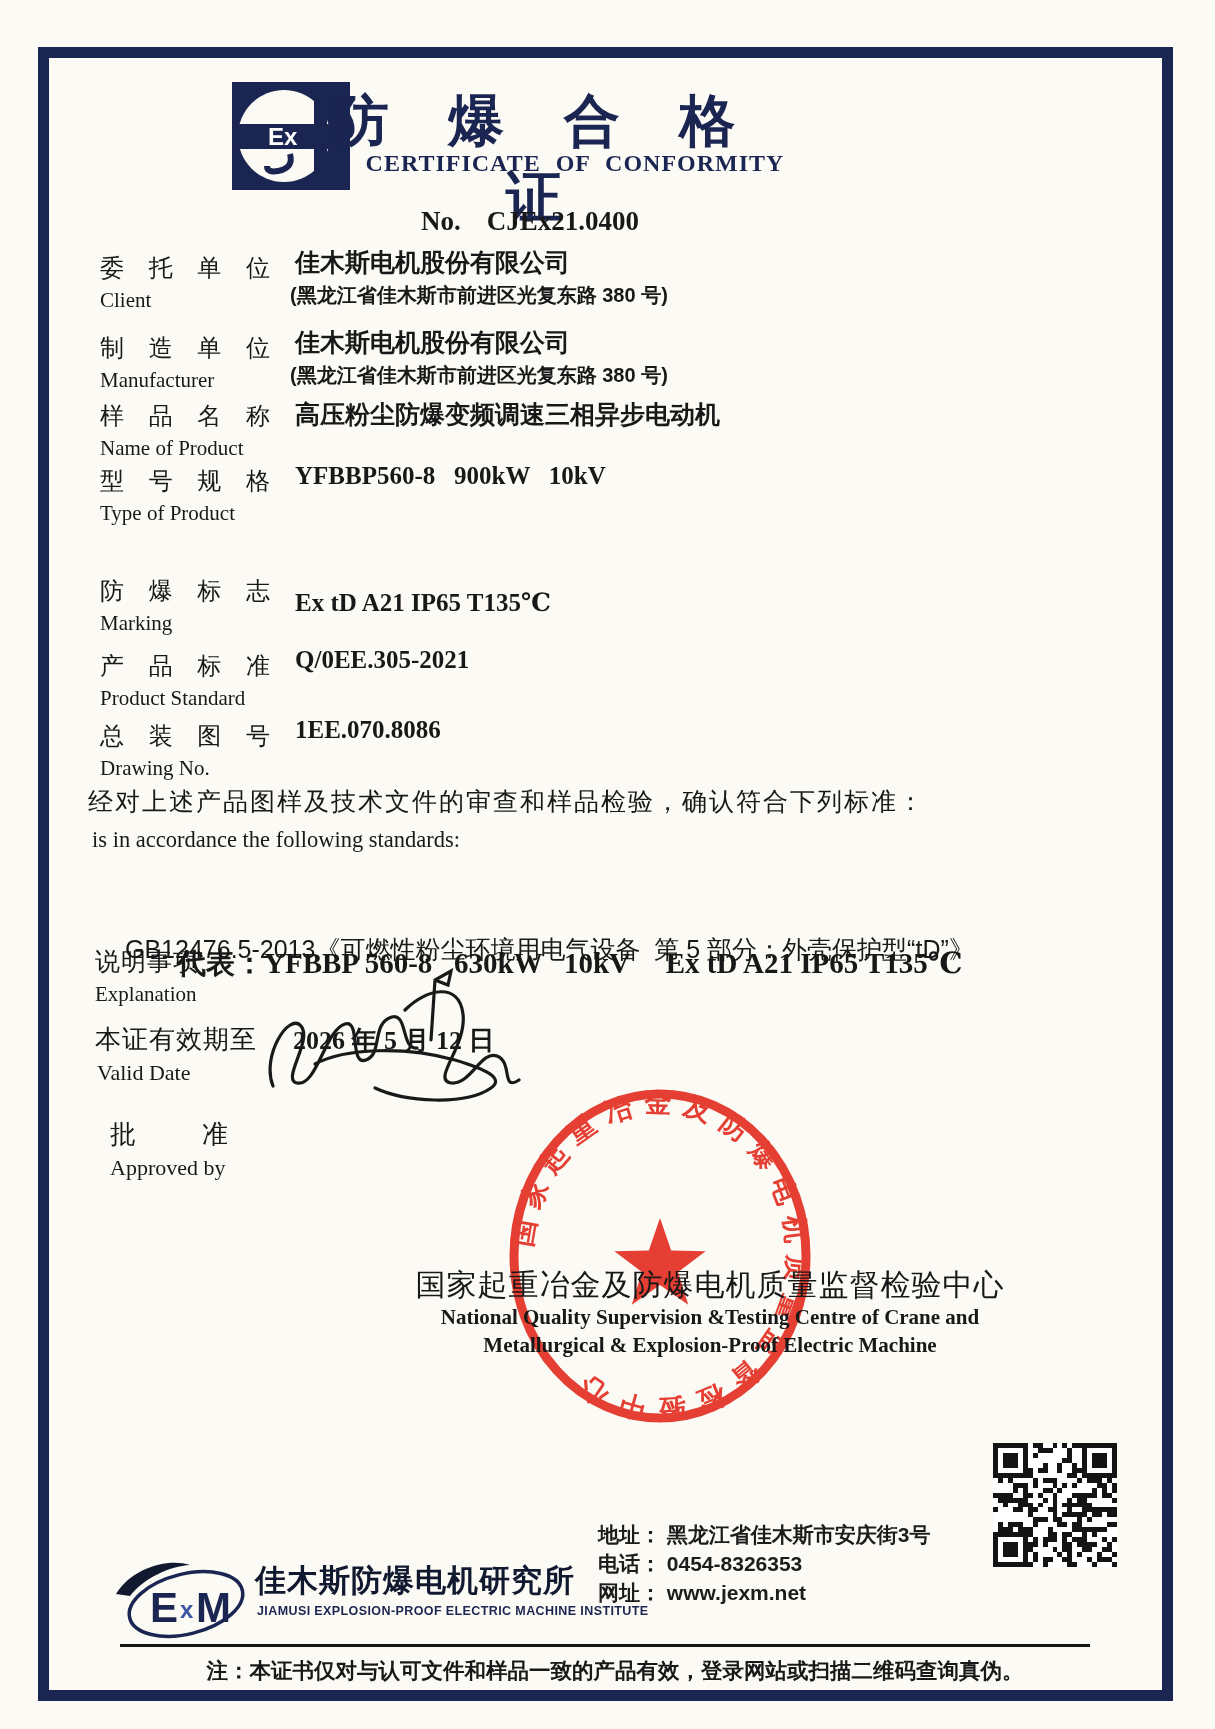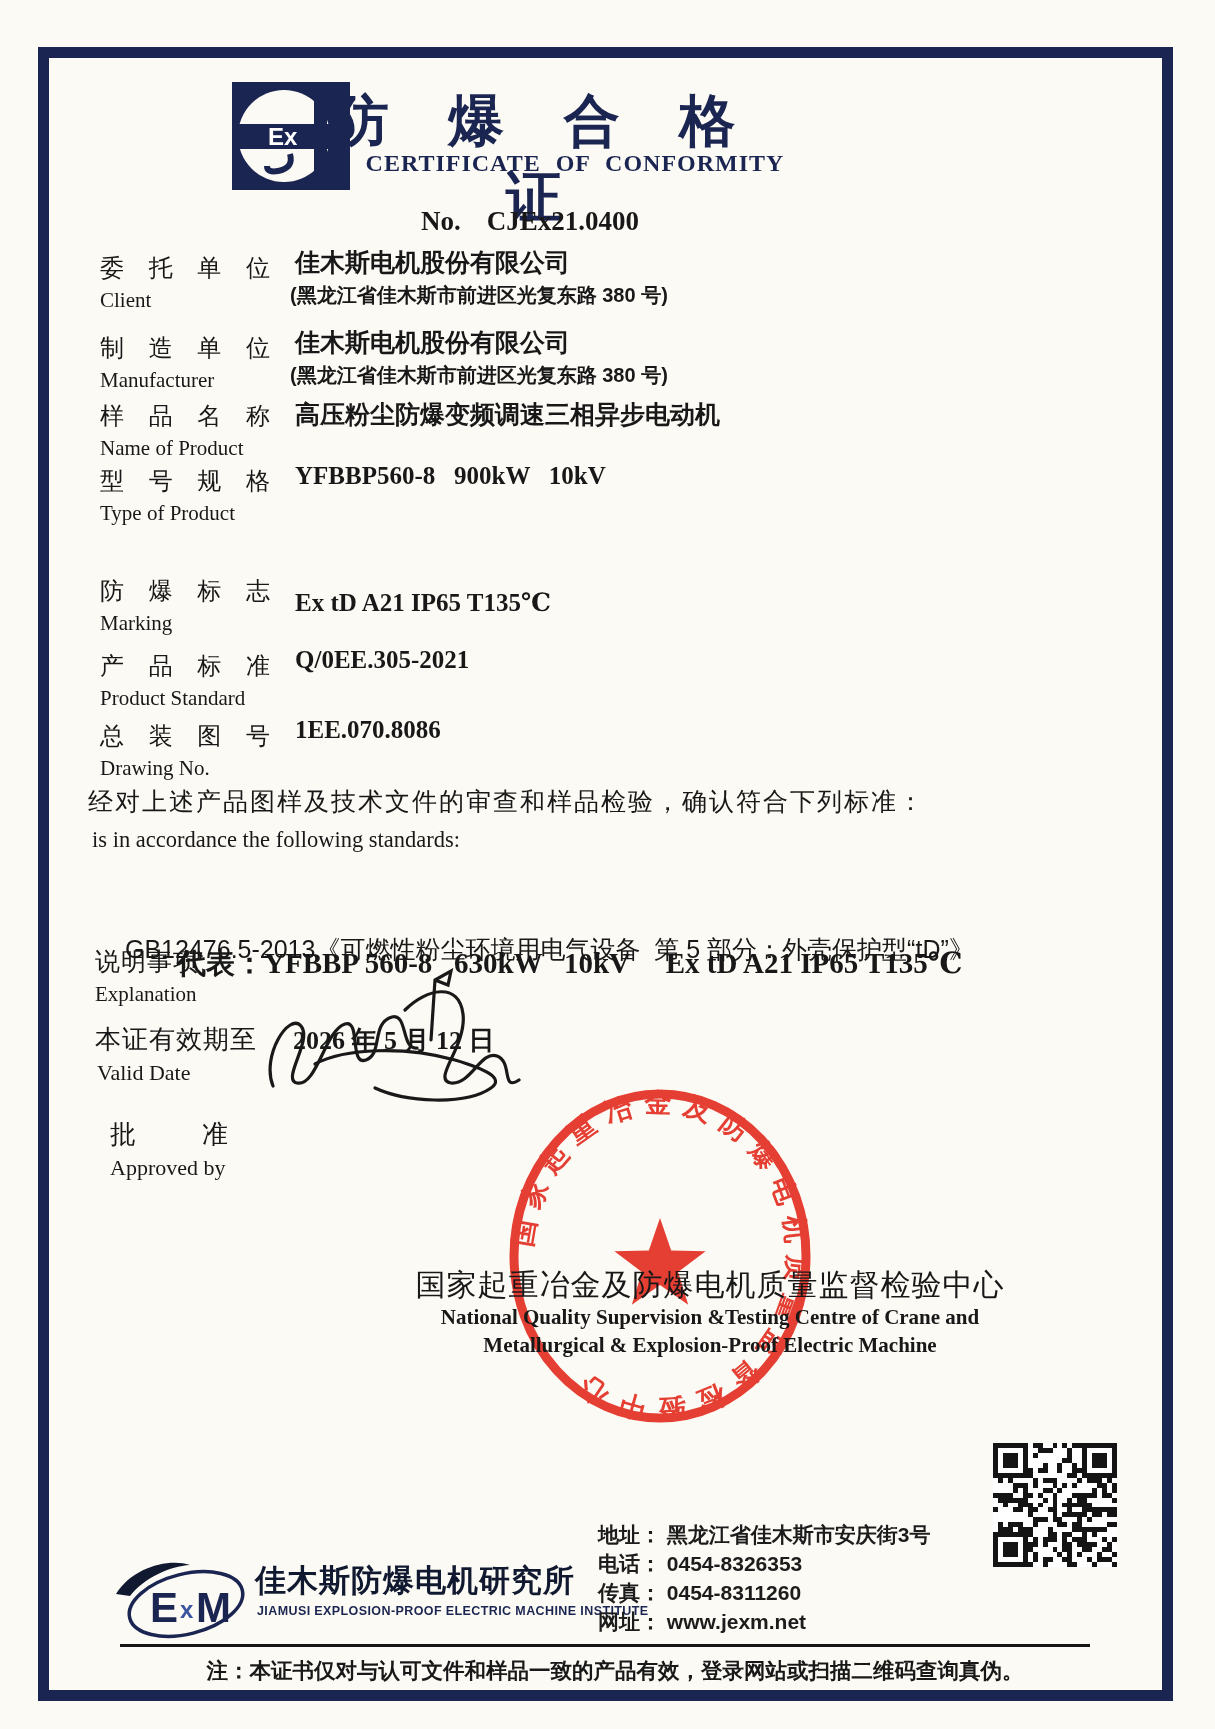--- a/index.html
+++ b/index.html
@@ -477,19 +477,18 @@
     <text x="40" y="70" font-size="42" font-weight="bold" fill="#1b2551" font-family="Liberation Sans, DejaVu Sans, sans-serif">E</text>
     <text x="70" y="66" font-size="24" font-weight="bold" fill="#3a55a0" font-family="Liberation Sans, DejaVu Sans, sans-serif">x</text>
     <text x="86" y="70" font-size="42" font-weight="bold" fill="#1b2551" font-family="Liberation Sans, DejaVu Sans, sans-serif">M</text>
   </svg>
   <div class="abs inst-zh cjk">佳木斯防爆电机研究所</div>
   <div class="abs inst-en cjk">JIAMUSI EXPLOSION-PROOF ELECTRIC MACHINE INSTITUTE</div>
 
   <div class="abs contact cjk">
     <div>地址： 黑龙江省佳木斯市安庆街3号</div>
     <div>电话： 0454-8326353</div>
-    <div>传真： 0454-8311260</div>
     <div>网址： www.jexm.net</div>
   </div>
 
   <div class="abs rule"></div>
   <div class="abs note cjk">注：本证书仅对与认可文件和样品一致的产品有效，登录网站或扫描二维码查询真伪。</div>
 </div>
 
 </body></html>

